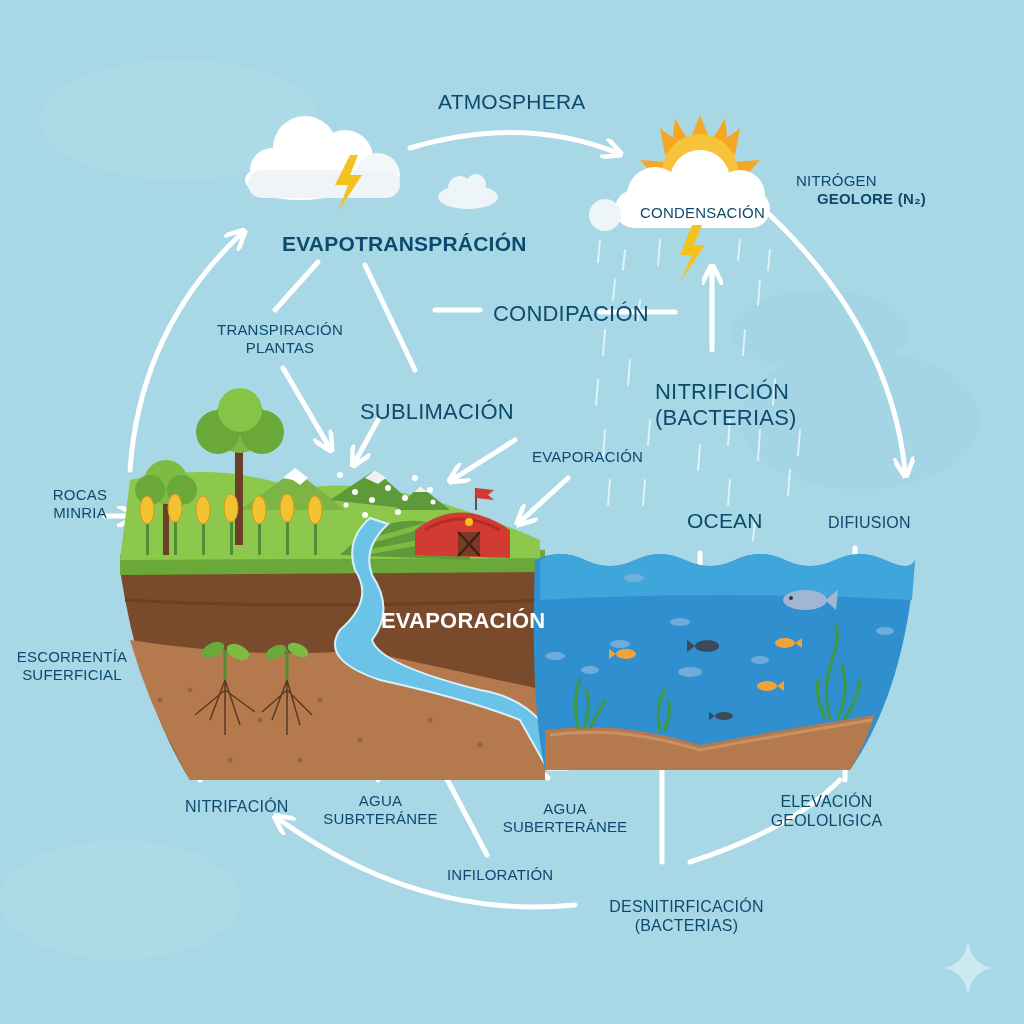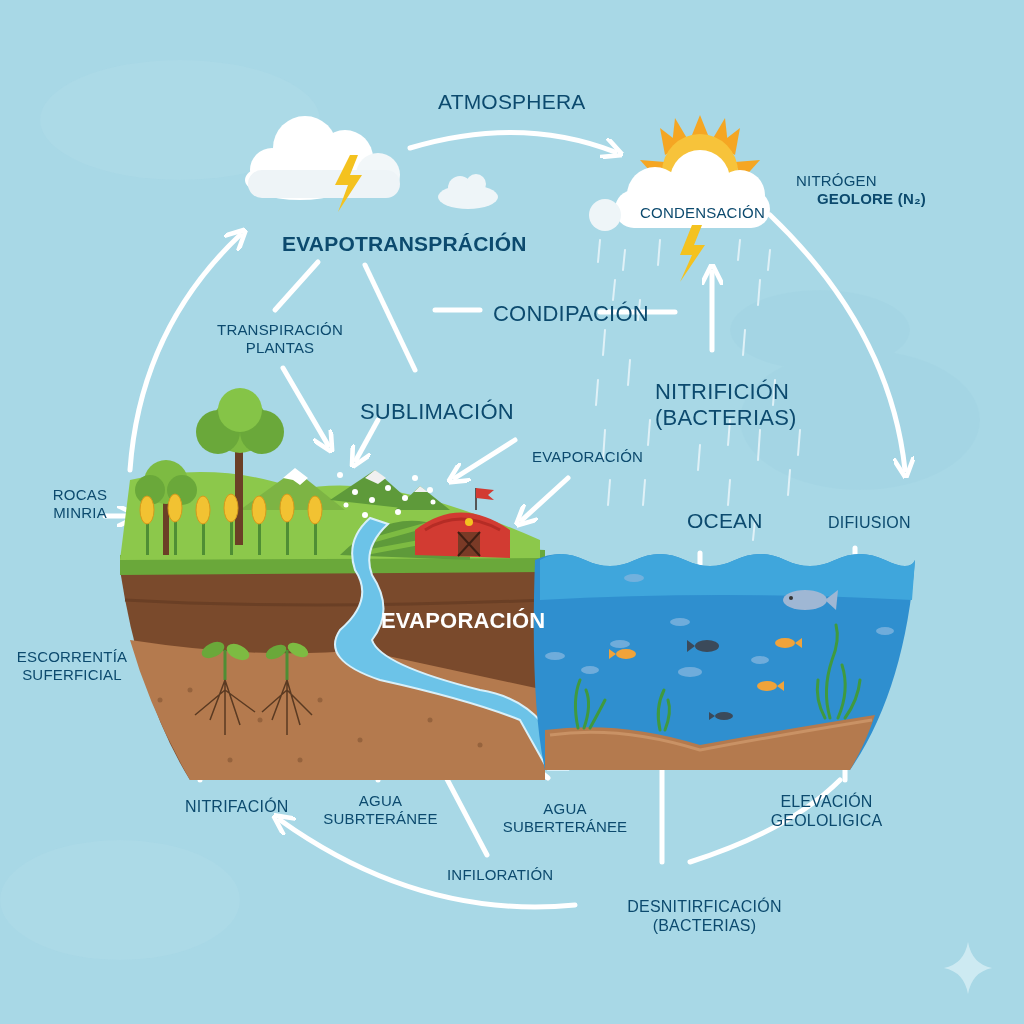--- a/index.html
+++ b/index.html
@@ -356,16 +356,16 @@
   <div>SUBERTERÁNEE</div>
 </div>
 
 <div class="lbl s19" style="left:764px;top:792px;width:125px;">
   <div>ELEVACIÓN</div>
   <div>GEOLOLIGICA</div>
 </div>
 
 <div class="lbl s15" style="left:447px;top:866px;">INFILORATIÓN</div>
 
-<div class="lbl s19" style="left:612px;top:897px;width:185px;text-align:center;">
+<div class="lbl s19" style="left:594px;top:897px;width:185px;text-align:center;">
   <div>DESNITIRFICACIÓN</div>
   <div>(BACTERIAS)</div>
 </div>
 
 </body></html>

